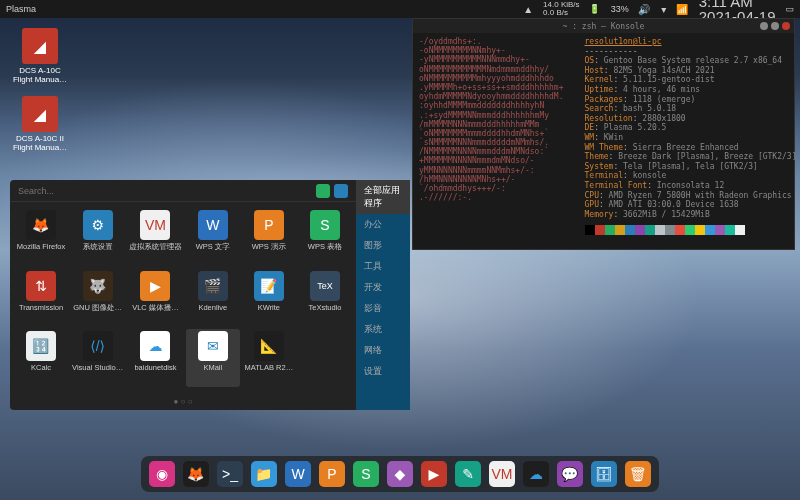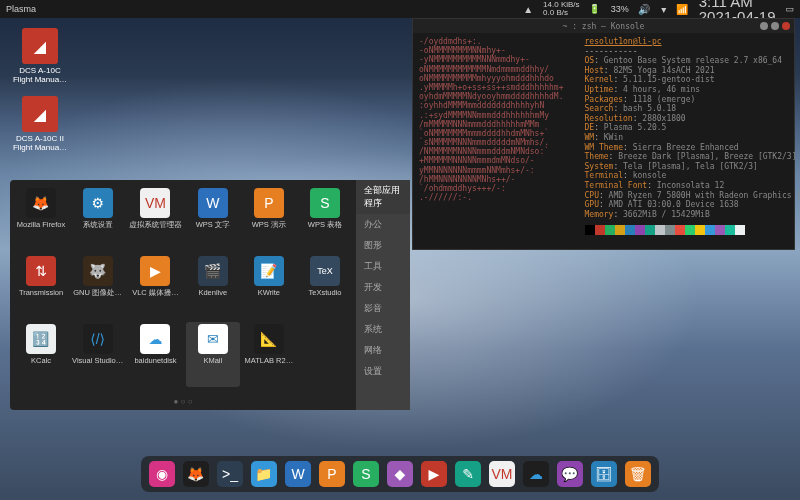--- a/index.html
+++ b/index.html
@@ -82,21 +82,21 @@
 .app-item { text-align: center; font-size: 7.5px; color: #ccc; padding: 2px; border-radius: 3px; cursor: pointer; }
 .app-item.hover { background: #3a3a3a; }
 .app-item .ico {
   width: 30px; height: 30px; margin: 0 auto 2px;
   border-radius: 4px; display: flex; align-items: center; justify-content: center;
   font-size: 14px;
 }
 .app-item .lbl { white-space: nowrap; overflow: hidden; text-overflow: ellipsis; }
 .launcher-dots { text-align: center; padding: 4px; color: #666; font-size: 8px; }
 .launcher-side {
-  width: 54px; background: #404040; font-size: 9px;
+  width: 54px; background: #0c4a6e; font-size: 9px;
 }
 .launcher-side .cat { padding: 4px 8px; color: #aaa; cursor: pointer; }
 .launcher-side .cat.active { background: #3a3a3a; color: #fff; }
 
 .dock {
   position: absolute; bottom: 8px; left: 50%; transform: translateX(-50%);
   height: 36px; background: rgba(30,30,30,0.7); border-radius: 8px;
   display: flex; align-items: center; padding: 0 8px; gap: 8px;
 }
 .dock-item {
@@ -187,20 +187,27 @@
 <span class="k">Terminal Font</span>: <span class="v">Inconsolata 12</span>
 <span class="k">CPU</span>: <span class="v">AMD Ryzen 7 5800H with Radeon Graphics (16</span>
 <span class="k">GPU</span>: <span class="v">AMD ATI 03:00.0 Device 1638</span>
 <span class="k">Memory</span>: <span class="v">3662MiB / 15429MiB</span>
 <div class="palette"><span style="background:#000"></span><span style="background:#c0392b"></span><span style="background:#27ae60"></span><span style="background:#d4a017"></span><span style="background:#2980b9"></span><span style="background:#8e44ad"></span><span style="background:#16a085"></span><span style="background:#bdc3c7"></span><span style="background:#7f8c8d"></span><span style="background:#e74c3c"></span><span style="background:#2ecc71"></span><span style="background:#f1c40f"></span><span style="background:#3498db"></span><span style="background:#9b59b6"></span><span style="background:#1abc9c"></span><span style="background:#ecf0f1"></span></div></div>
   </div>
 </div>
 
 <div class="launcher">
   <div class="launcher-main">
+    <div class="launcher-search">
+      <input placeholder="Search..." style="">
+      <div class="pins">
+        <div class="pin" style="background:#27ae60"></div>
+        <div class="pin" style="background:#2980b9"></div>
+      </div>
+    </div>
     <div class="launcher-grid" id="lgrid">
         <div class="app-item">
      <div class="ico" style="background:#1e1e1e;color:#fff;">🦊</div>
      <div class="lbl">Mozilla Firefox</div>
    </div>
         <div class="app-item">
      <div class="ico" style="background:#2980b9;color:#fff;">⚙</div>
      <div class="lbl">系统设置</div>
    </div>
         <div class="app-item">

